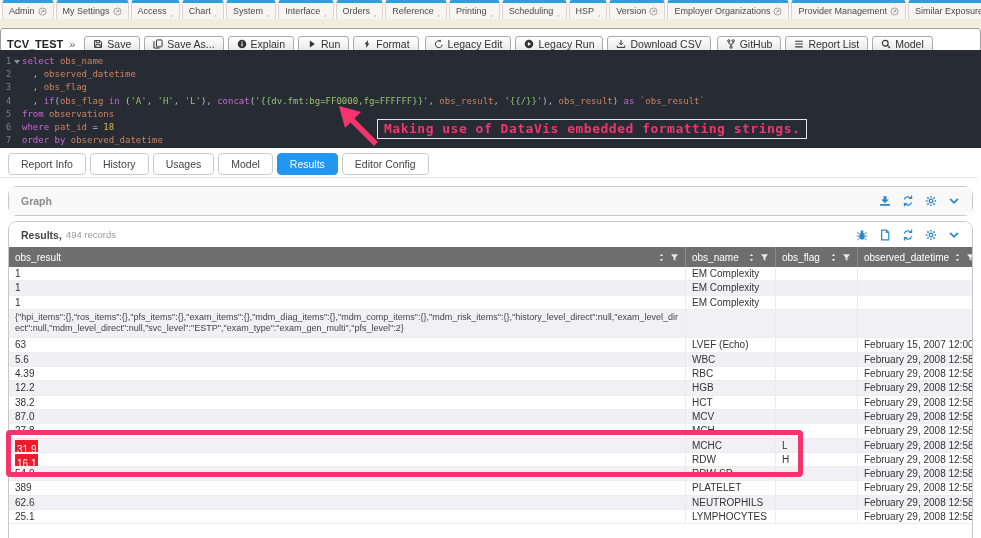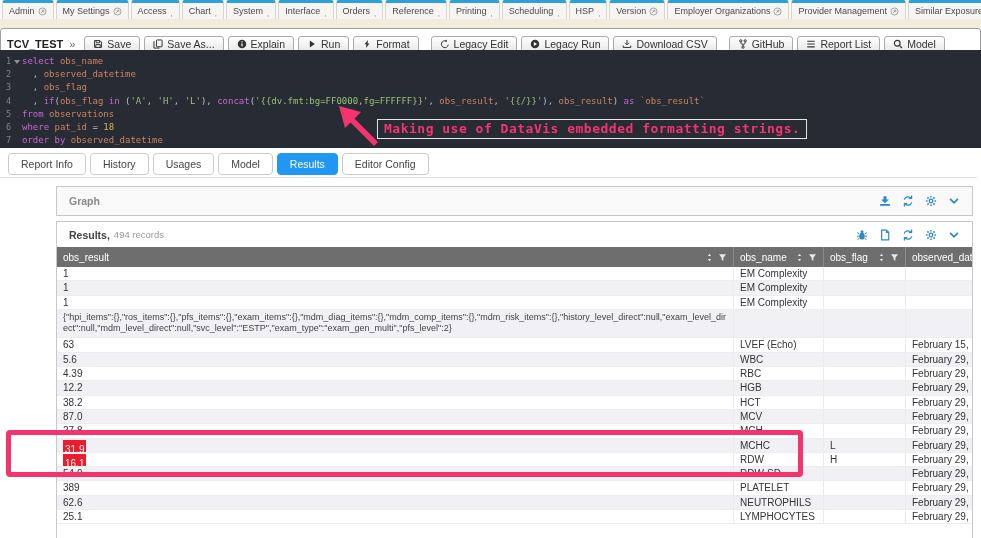--- a/index.html
+++ b/index.html
@@ -22,21 +22,21 @@
   .beige{position:absolute;top:19px;left:0;right:0;height:9px;background:#f2ecdd;}
 
   
   .toolbar{position:absolute;top:28px;left:0;right:0;height:32px;background:#fff;
     border:1px solid #9f9f9f;border-radius:3px 3px 0 0;display:flex;align-items:center;padding:0 6px;gap:4px;}
   .report-name{font-weight:bold;font-size:11px;color:#222;}
   .tb-chevron{color:#666;font-size:11px;margin:0 5px 0 2px;}
   .tb-btn{display:inline-flex;align-items:center;gap:4px;border:1px solid #ababab;border-radius:3px;
     background:linear-gradient(#ffffff,#e7e7e7);padding:0 8px;height:17px;font-size:10.5px;color:#333;cursor:pointer;white-space:nowrap;}
   .tb-btn .icon{width:10px;height:10px;color:#333;}
-  .gap-left{margin-left:8px;}
+  .gap-left{margin-left:2px;}
 
   
   .editor{position:absolute;top:50px;left:0;right:0;height:98px;background:#262b34;
     font-family:"DejaVu Sans Mono",monospace;font-size:9px;line-height:13.2px;padding-top:5px;color:#b8bfc9;}
   .code-line{display:flex;white-space:pre;}
   .gutter{width:22px;flex:none;color:#7d848f;padding-left:6px;font-size:8.5px;}
   .fold{display:inline-block;width:0;height:0;border-left:3.5px solid transparent;
     border-right:3.5px solid transparent;border-top:4.5px solid #8a919c;margin-left:3px;}
   .tk-kw{color:#c966d2;} .tk-id{color:#d0835f;} .tk-str{color:#97c271;}
   .tk-num{color:#e0b050;} .tk-pl{color:#b8bfc9;}
@@ -50,21 +50,21 @@
     border-radius:4px;z-index:6;pointer-events:none;}
 
   
   .tabbar{position:absolute;top:148px;left:0;right:4px;height:30px;background:#fff;
     border-bottom:1px solid #e3e3e3;display:flex;align-items:center;gap:4px;padding:2px 8px 0;}
   .tab{border:1px solid #ccc;border-radius:4px;background:#fff;color:#444;font-size:10.5px;
     padding:4px 12px;cursor:pointer;white-space:nowrap;}
   .tab.active{background:var(--blue);border-color:var(--blue);color:#fff;}
 
   
-  .panel{position:absolute;left:8px;right:8px;border:1px solid #c8c8c8;border-radius:0;background:#fff;margin-left:48px;}
+  .panel{position:absolute;left:8px;right:8px;border:1px solid #c8c8c8;border-radius:9px;background:#fff;}
   .panel-graph{top:186px;height:30px;}
   .panel-results{top:221px;height:340px;overflow:hidden;}
   .panel-header{display:flex;align-items:center;padding:0 12px;}
   .panel-graph .panel-header{height:28px;background:#f9f9f9;}
   .panel-results .panel-header{height:25px;background:#fff;}
   .panel-title{font-weight:bold;font-size:10.5px;color:#8a8a8a;}
   .results-title{font-weight:bold;font-size:10.5px;color:#444;}
   .results-sub{font-size:9.5px;color:#999;margin-left:4px;}
   .panel-icons{margin-left:auto;display:flex;align-items:center;gap:11px;color:var(--icon-blue);}
   .panel-icons .icon{width:12px;height:12px;cursor:pointer;}

